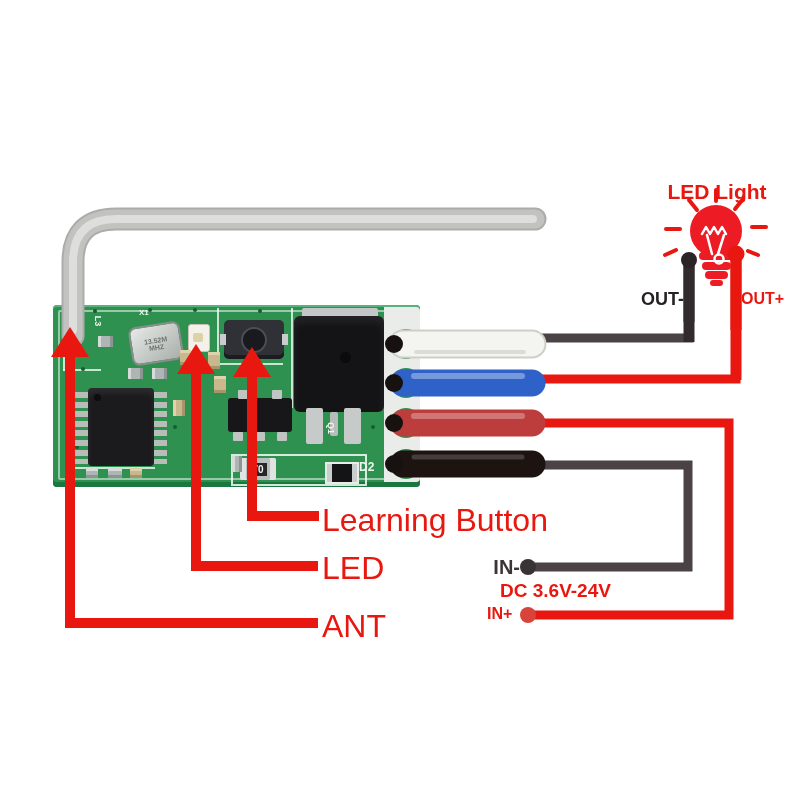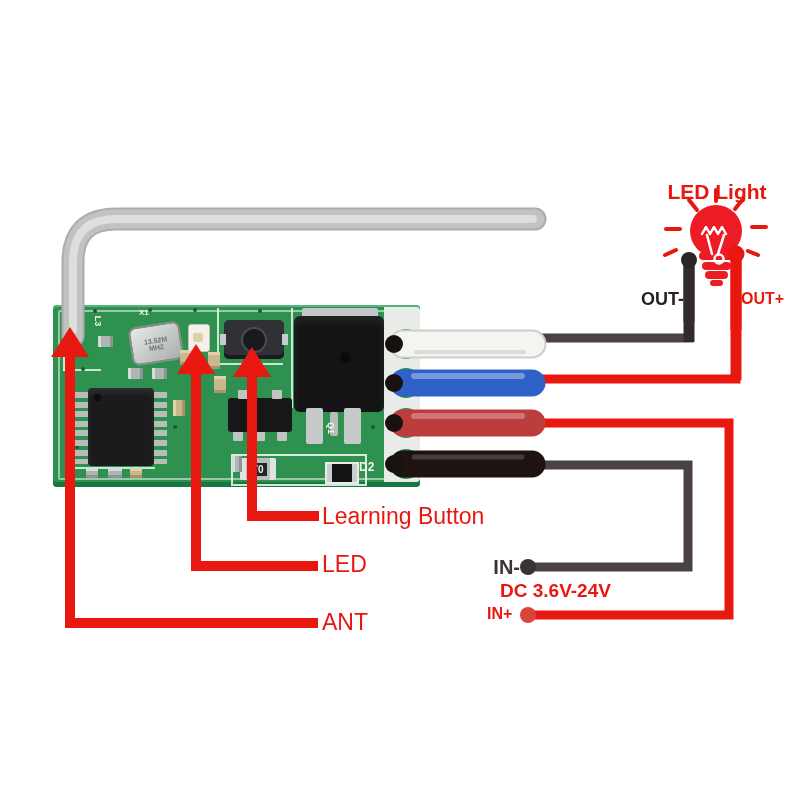--- a/index.html
+++ b/index.html
@@ -58,21 +58,21 @@
 
   
   .lbl{position:absolute;white-space:nowrap;line-height:1.05;}
   .red{color:#E8170F;}
   .lbl-ledlight{font-size:21px;font-weight:700;width:110px;text-align:center;}
   .lbl-outm{font-size:18px;font-weight:700;color:#262224;width:50px;text-align:right;}
   .lbl-outp{font-size:16px;font-weight:700;}
   .lbl-inm{font-size:20px;font-weight:700;color:#3B3538;width:52px;text-align:right;}
   .lbl-dc{font-size:19px;font-weight:700;}
   .lbl-inp{font-size:16px;font-weight:700;}
-  .lbl-callout{font-size:23px;font-weight:400;}
+  .lbl-callout{font-size:32px;font-weight:400;}
 </style>
 </head>
 <body>
 
 <div class="stage">
 
   <div class="pcb">
     <div class="pcb-frame"></div>
     <div class="strip"></div>
 

